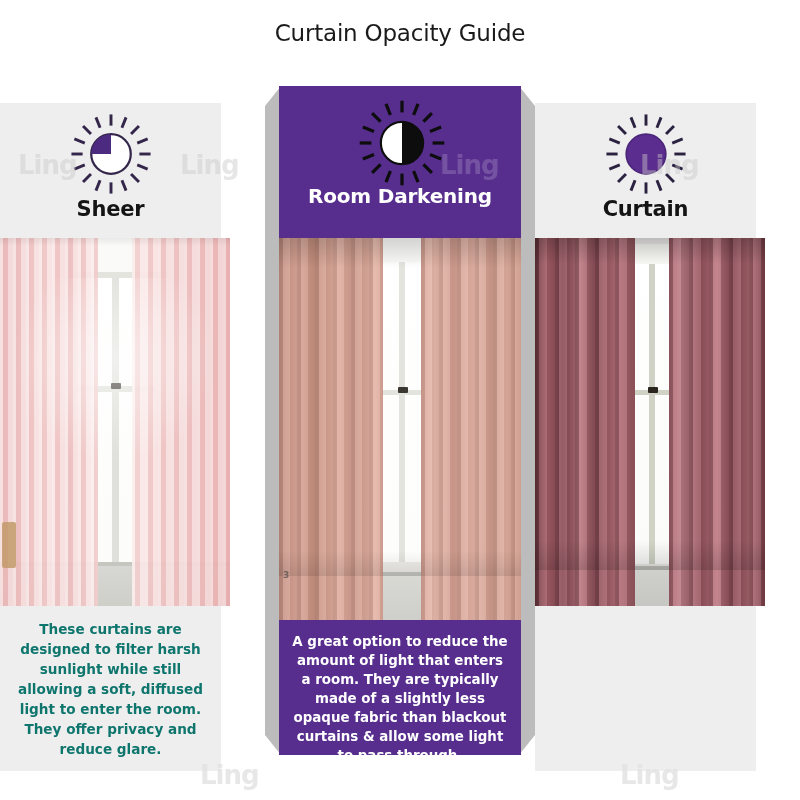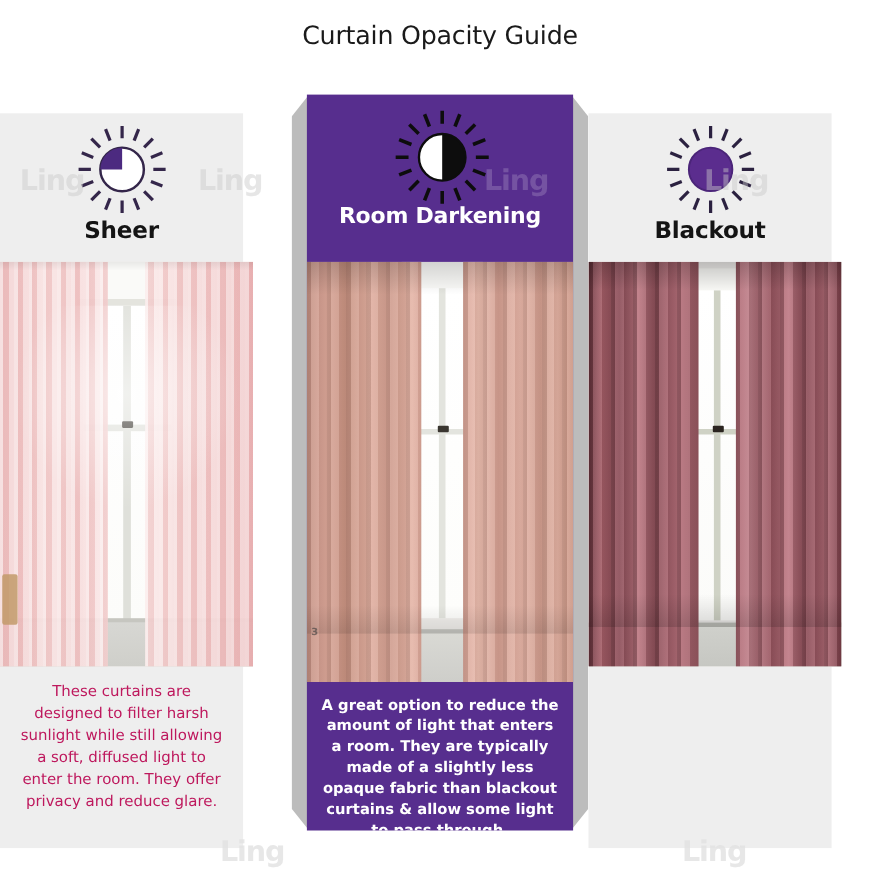--- a/index.html
+++ b/index.html
@@ -65,22 +65,22 @@
     position: relative;
     overflow: hidden;
     background: #f2f0ee;
   }
 
   .caption {
     padding: 14px 16px 0 16px;
     text-align: center;
     font-size: 13.6px;
     line-height: 1.47;
-    font-weight: 400;
-    color: #be185d;
+    font-weight: 700;
+    color: #0f766e;
     font-family: "DejaVu Sans", sans-serif;
   }
 
   
   .center-wrap { position: absolute; top: 86px; left: 265px; width: 270px; height: 680px; }
 
   .wing {
     position: absolute;
     top: 0;
     width: 16px;
@@ -304,21 +304,21 @@
             <line x1="7.4" y1="32.5" x2="19.5" y2="37.3"></line>
             <line x1="80.5" y1="62.7" x2="92.6" y2="67.5"></line>
             <line x1="7.4" y1="67.5" x2="19.5" y2="62.7"></line>
             <line x1="80.5" y1="37.3" x2="92.6" y2="32.5"></line>
             <line x1="32.5" y1="92.6" x2="37.3" y2="80.5"></line>
             <line x1="62.7" y1="19.5" x2="67.5" y2="7.4"></line>
           </g>
           <circle cx="50" cy="50" r="23" fill="#5b2d8e" stroke="#4b2579" stroke-width="2"></circle>
         </svg>
       </span>
-      <span class="card-title">Blackout</span>
+      <span class="card-title">Curtain</span>
     </div>
 
     <div class="photo">
       <div class="scene">
         <div class="wallbg" style="background:#eceae8;"></div>
         <div class="valance" style="left:84px; top:6px; width:66px; height:22px; background:#f7f7f4;"></div>
         <div class="win" style="left:88px; top:26px; width:58px; height:300px; background:linear-gradient(180deg,#ffffff,#fbfbf9);"></div>
         <div class="win-frame" style="left:114px; top:26px; width:6px; height:300px; background:#cfd2c5;"></div>
         <div class="win-frame" style="left:88px; top:152px; width:58px; height:5px; background:#cfd2c5;"></div>
         <div class="latch" style="left:113px; top:149px; background:#2b2520;"></div>

